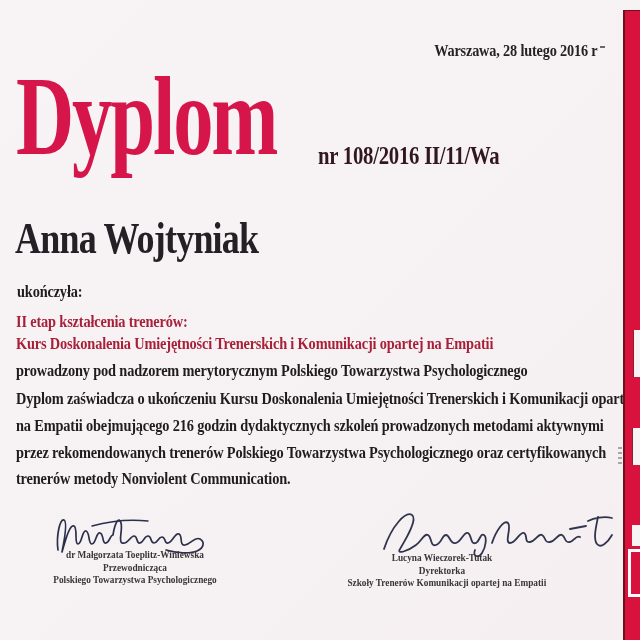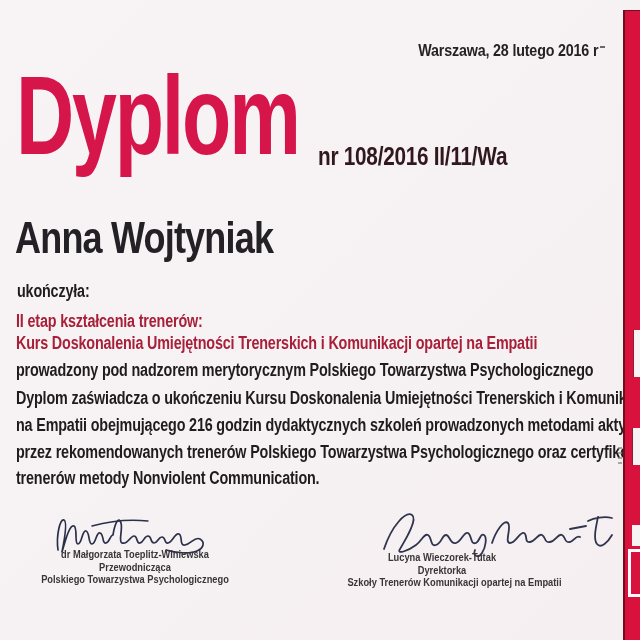--- a/index.html
+++ b/index.html
@@ -2,21 +2,21 @@
 <html><head>
 <meta charset="utf-8">
 <style>
   html,body{margin:0;padding:0;}
   .page{
     position:relative;
     width:640px;height:640px;
     overflow:hidden;
     background:#f7f2f4;
     background-image:linear-gradient(135deg,#f8f3f5 0%,#f6f1f3 55%,#f5eff2 100%);
-    font-family:Liberation Sans, sans-serif;
+    font-family:Liberation Serif, serif;
     color:#201d1f;
   }
   .abs{position:absolute;white-space:nowrap;}
   .cond{transform-origin:left top;}
   .date{
     top:41px;right:42px;
     font-size:17px;font-weight:700;color:#262223;
     transform:scaleX(0.84);transform-origin:right top;
     letter-spacing:-0.2px;
   }

